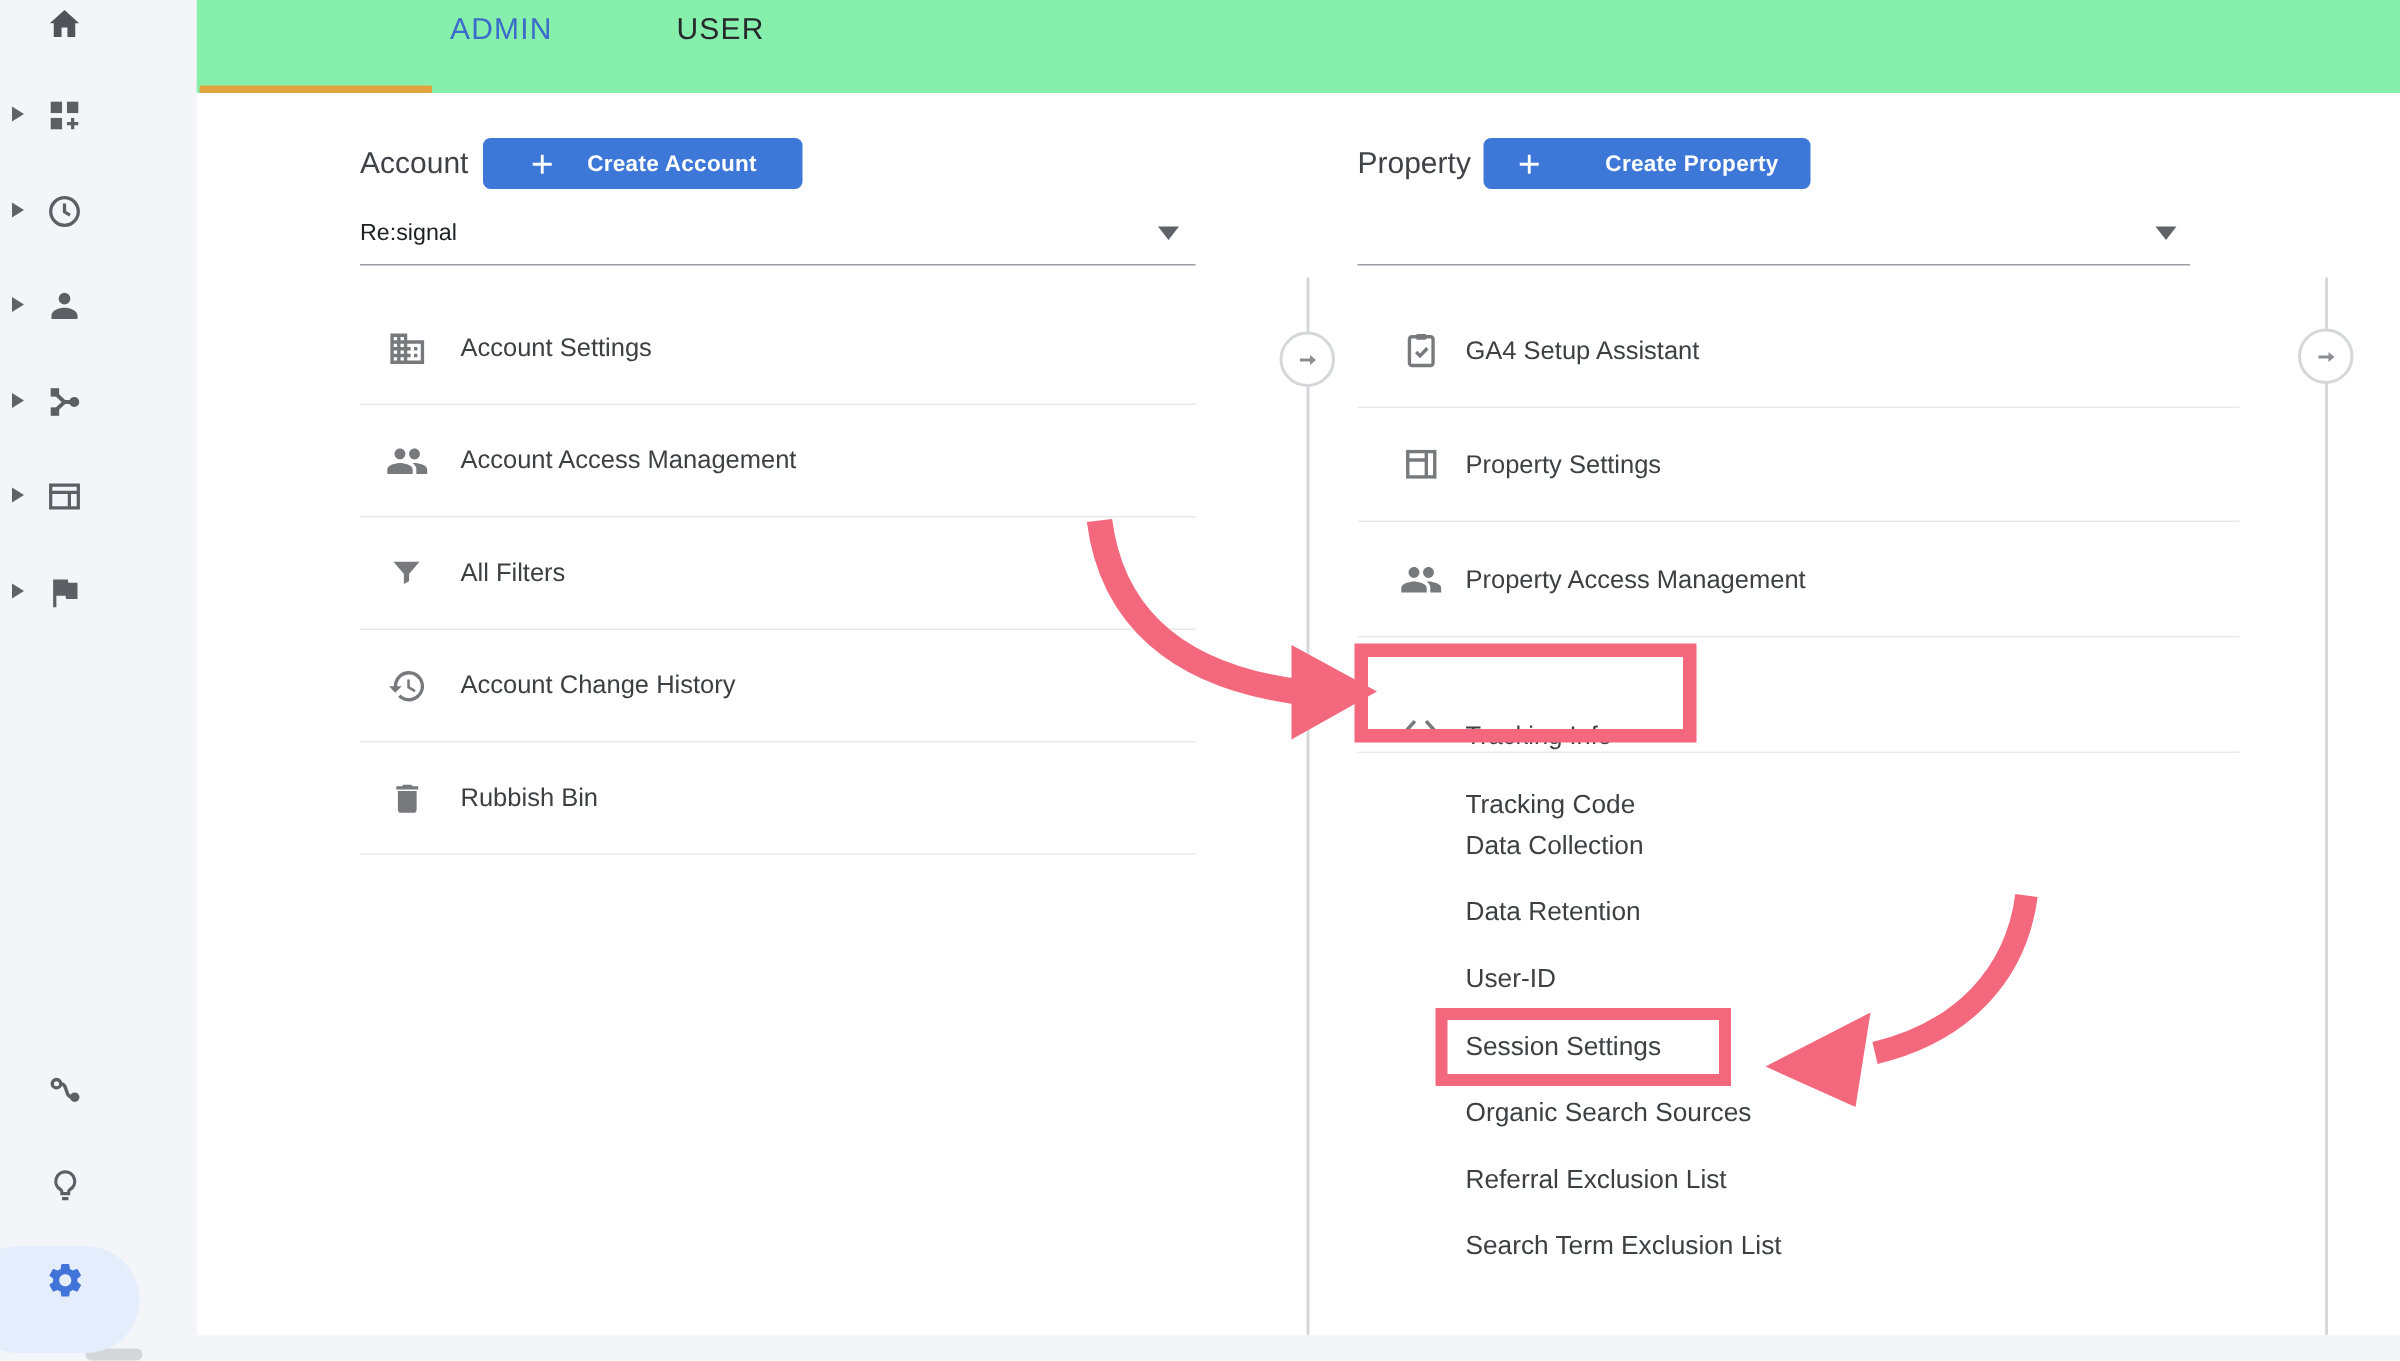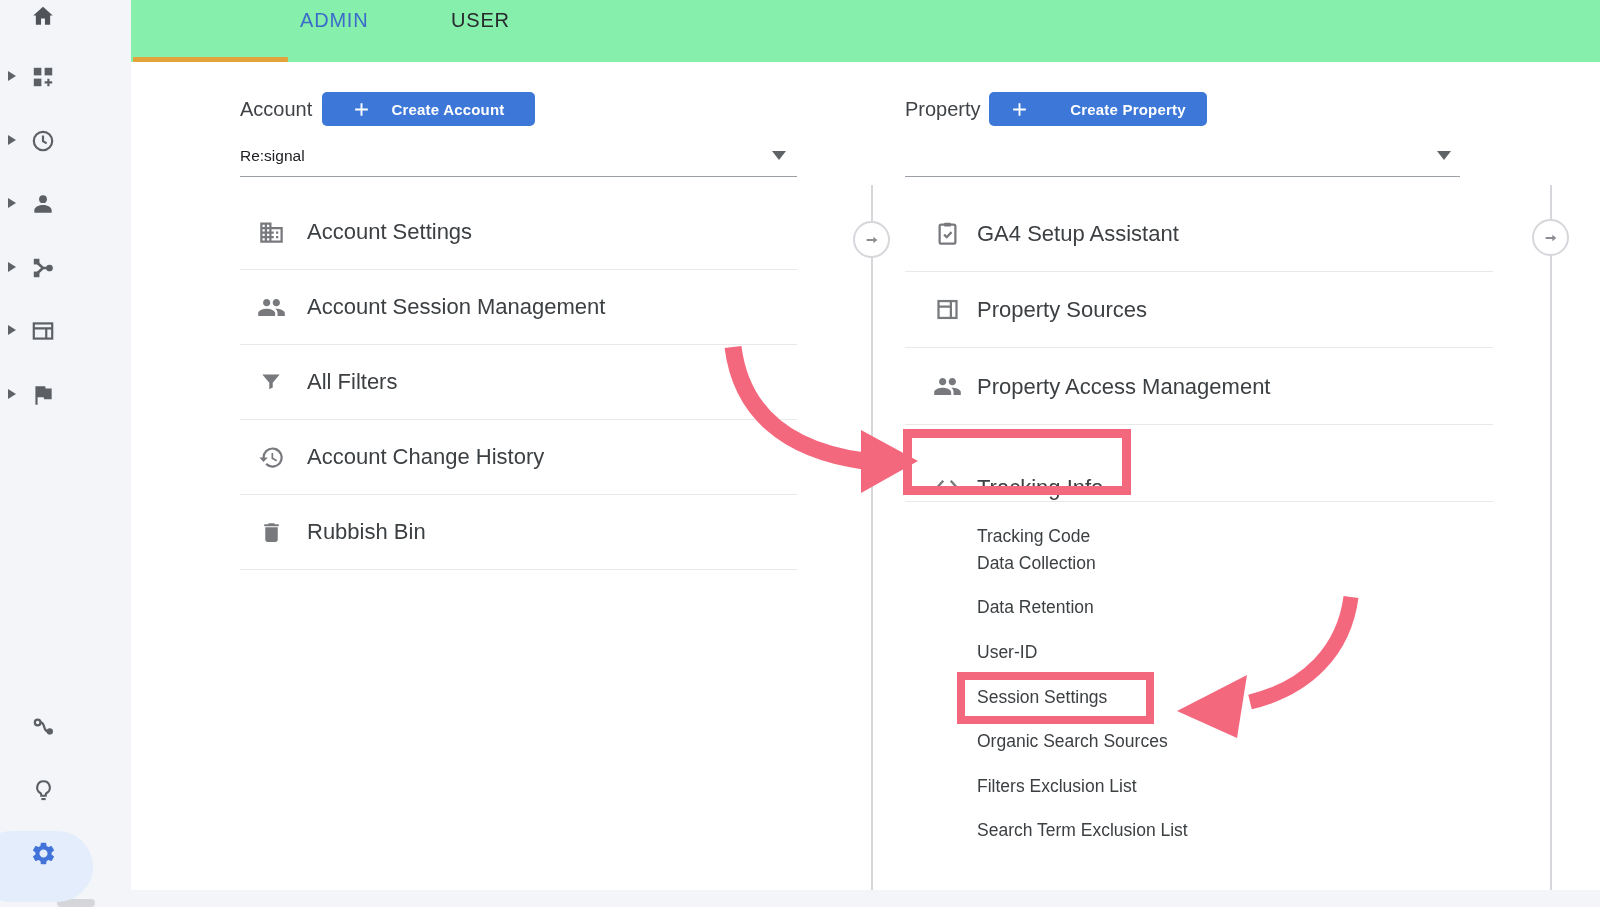--- a/index.html
+++ b/index.html
@@ -35,21 +35,21 @@
   .create-btn { position:absolute; height:34px; background:#3d78d9; border:none; border-radius:5px;
                 color:#ffffff; font-family:"Liberation Sans",sans-serif; font-size:15px; font-weight:700;
                 display:flex; align-items:center; justify-content:center; gap:17px; cursor:pointer; letter-spacing:0.2px; }
   .dd-text { position:absolute; font-size:15.5px; color:#202124; cursor:pointer; }
   .dd-caret { position:absolute; width:0; height:0; border-left:7px solid transparent; border-right:7px solid transparent;
               border-top:9px solid #5f6368; cursor:pointer; }
   .dd-line { position:absolute; height:1px; background:#9aa0a6; }
 
   .menu-row { position:absolute; display:flex; align-items:center; border-bottom:1px solid #e9e9e9; cursor:pointer; background:transparent; }
   .menu-row .mi { width:30px; display:flex; align-items:center; justify-content:center; }
-  .menu-row .ml { font-size:22px; color:#3c4043; }
+  .menu-row .ml { font-size:17px; color:#3c4043; }
   .acct-row { left:240px; width:557px; height:75px; }
   .acct-row .mi { margin-left:16px; }
   .acct-row .ml { margin-left:21px; }
   .prop-row { left:905px; width:588px; height:76px; }
   .prop-row .mi { margin-left:27px; }
   .prop-row .ml { margin-left:15px; }
 
   .sub-item { position:absolute; left:977px; font-size:17.5px; color:#3c4043; cursor:pointer; line-height:22px; }
 
   
@@ -173,21 +173,21 @@
       </svg>
   </span>
   <span class="ml">Account Settings</span>
 </div>
 <div class="menu-row acct-row" style="top:270px;">
   <span class="mi">
     <svg width="29" height="29" viewBox="0 0 24 24" fill="#77797d">
         <path d="M16 11c1.66 0 2.99-1.34 2.99-3S17.66 5 16 5c-1.66 0-3 1.34-3 3s1.34 3 3 3zm-8 0c1.66 0 2.99-1.34 2.99-3S9.66 5 8 5C6.34 5 5 6.34 5 8s1.34 3 3 3zm0 2c-2.33 0-7 1.17-7 3.5V19h14v-2.5c0-2.33-4.67-3.5-7-3.5zm8 0c-.29 0-.62.02-.97.05 1.16.84 1.97 1.97 1.97 3.45V19h6v-2.5c0-2.33-4.67-3.5-7-3.5z"></path>
       </svg>
   </span>
-  <span class="ml">Account Session Management</span>
+  <span class="ml">Account Access Management</span>
 </div>
 <div class="menu-row acct-row" style="top:345px;">
   <span class="mi">
     <svg width="26" height="26" viewBox="0 0 24 24" fill="#77797d">
         <path d="M4 5h16l-6.4 7.6V17l-3.2 1.8v-6.2z"></path>
       </svg>
   </span>
   <span class="ml">All Filters</span>
 </div>
 <div class="menu-row acct-row" style="top:420px;">
@@ -241,21 +241,21 @@
   </span>
   <span class="ml">GA4 Setup Assistant</span>
 </div>
 <div class="menu-row prop-row" style="top:272px;">
   <span class="mi">
     <svg width="27" height="27" viewBox="0 0 24 24" fill="none" stroke="#77797d" stroke-width="2">
       <rect x="4" y="4.5" width="16" height="15"></rect>
         <path d="M15 4.5V19.5M4 9.5h11"></path>
     </svg>
   </span>
-  <span class="ml">Property Sources</span>
+  <span class="ml">Property Settings</span>
 </div>
 <div class="menu-row prop-row" style="top:349px;">
   <span class="mi">
     <svg width="29" height="29" viewBox="0 0 24 24" fill="#77797d">
         <path d="M16 11c1.66 0 2.99-1.34 2.99-3S17.66 5 16 5c-1.66 0-3 1.34-3 3s1.34 3 3 3zm-8 0c1.66 0 2.99-1.34 2.99-3S9.66 5 8 5C6.34 5 5 6.34 5 8s1.34 3 3 3zm0 2c-2.33 0-7 1.17-7 3.5V19h14v-2.5c0-2.33-4.67-3.5-7-3.5zm8 0c-.29 0-.62.02-.97.05 1.16.84 1.97 1.97 1.97 3.45V19h6v-2.5c0-2.33-4.67-3.5-7-3.5z"></path>
       </svg>
   </span>
   <span class="ml">Property Access Management</span>
 </div>
 <div class="menu-row prop-row" style="top:426px;align-items:flex-end;">
@@ -266,21 +266,21 @@
   </span>
   <span class="ml">Tracking Info</span>
 </div>
 
 <div class="sub-item" style="top:525px;">Tracking Code</div>
 <div class="sub-item" style="top:552px;">Data Collection</div>
 <div class="sub-item" style="top:596px;">Data Retention</div>
 <div class="sub-item" style="top:641px;">User-ID</div>
 <div class="sub-item" style="top:686px;">Session Settings</div>
 <div class="sub-item" style="top:730px;">Organic Search Sources</div>
-<div class="sub-item" style="top:775px;">Filters Exclusion List</div>
+<div class="sub-item" style="top:775px;">Referral Exclusion List</div>
 <div class="sub-item" style="top:819px;">Search Term Exclusion List</div>
 
 <div class="pink-box" style="left:903px; top:429px; width:228px; height:66px;"></div>
 <div class="pink-box" style="left:957px; top:672px; width:197px; height:52px; border-width:8px;"></div>
 
 <svg class="arrow-layer" viewBox="0 0 1600 907">
   <g>
     <path d="M 733 347 C 741 410, 784 450, 864 461" stroke="#f4687e" stroke-width="17" fill="none"></path>
     <polygon points="861,430 861,493 918,461" fill="#f4687e"></polygon>
   </g>

